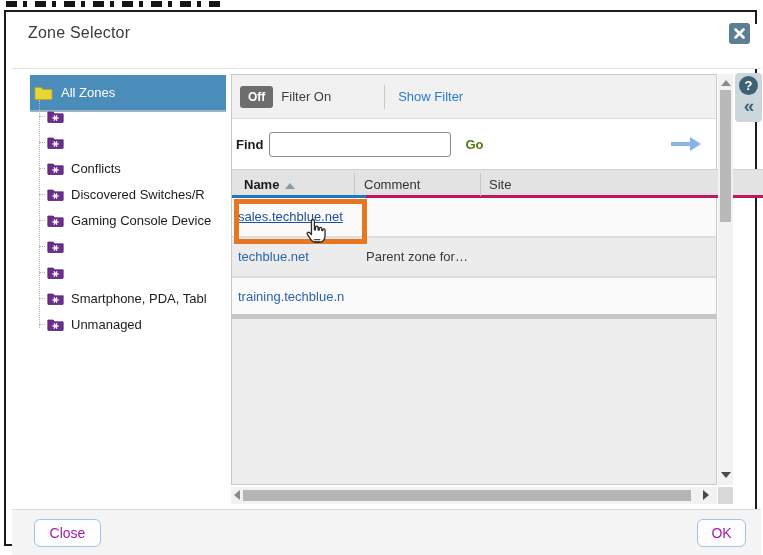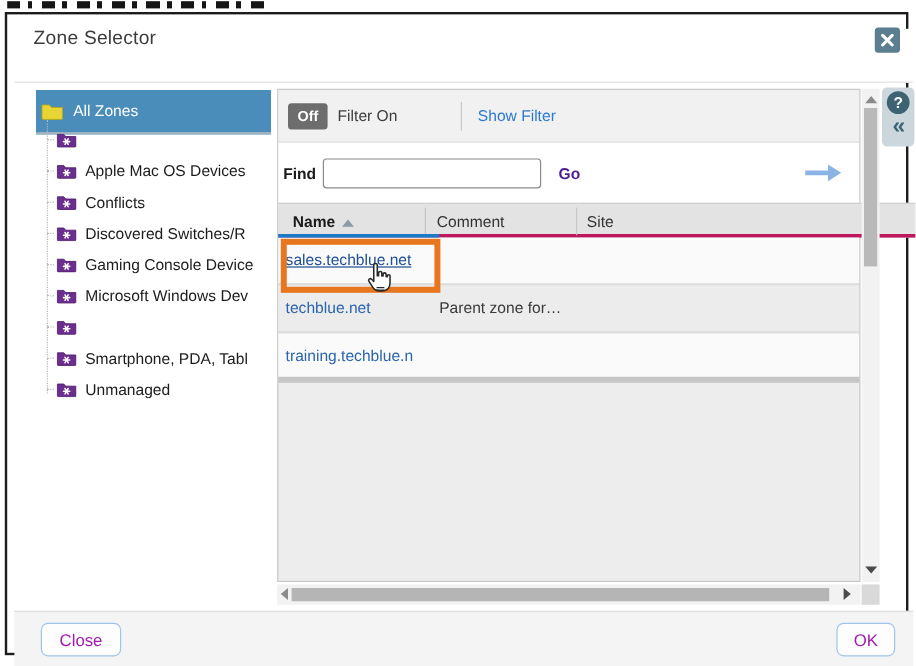--- a/index.html
+++ b/index.html
@@ -77,21 +77,21 @@
 
   .find-row {
     position: absolute; left: 0; top: 44px; width: 484px; height: 50px;
     background: #fff; display: flex; align-items: center;
   }
   .find-lbl { font-size: 13px; font-weight: bold; color: #1a1a1a; margin-left: 4px; }
   .find-input {
     margin-left: 6px; width: 182px; height: 25px; border: 1px solid #8a8a8a;
     border-radius: 3px; font-size: 13px; padding: 0 6px; font-family: "Liberation Sans", sans-serif;
   }
-  .go-link { font-size: 13px; font-weight: bold; color: #4c1d95; margin-left: 14px; cursor: pointer; text-decoration: none; }
+  .go-link { font-size: 13px; font-weight: bold; color: #4d7c0f; margin-left: 14px; cursor: pointer; text-decoration: none; }
   .find-arrow { position: absolute; right: 14px; top: 16px; cursor: pointer; }
 
   .grid-header {
     position: absolute; left: 0; top: 94px; width: 536px; height: 29px;
     background: #e3e3e3; border-top: 1px solid #cfcfcf; border-bottom: 3px solid #be185d;
   }
   .col-name   { position: absolute; left: 12px; top: 7px; font-size: 13px; font-weight: bold; color: #1a1a1a; cursor: pointer; }
   .sort-asc   { position: absolute; left: 53px; top: 13px; width: 0; height: 0;
                 border-left: 5px solid transparent; border-right: 5px solid transparent; border-bottom: 6px solid #8c9aa6; }
   .col-comment{ position: absolute; left: 132px; top: 7px; font-size: 13px; color: #333; cursor: pointer; }
@@ -202,21 +202,20 @@
             </svg>
           </div>
           <div class="tree-item" style="top: 57px;">
             <span class="stub"></span>
             <svg width="17" height="13" viewBox="0 0 17 13" class="folder-ico">
               <path d="M0.8 2 h5.4 l1.6 1.8 h8.4 v8 a0.9 0.9 0 0 1 -0.9 0.9 H1.7 a0.9 0.9 0 0 1 -0.9 -0.9 z" fill="#6b2d8e" stroke="#4d1f68" stroke-width="0.7"></path>
               <line x1="5.9" y1="8" x2="11.1" y2="8" stroke="#fff" stroke-width="1.3" stroke-linecap="round"></line>
               <line x1="7.199999999999999" y1="5.748333950160459" x2="9.8" y2="10.25166604983954" stroke="#fff" stroke-width="1.3" stroke-linecap="round"></line>
               <line x1="9.799999999999999" y1="5.748333950160459" x2="7.200000000000001" y2="10.25166604983954" stroke="#fff" stroke-width="1.3" stroke-linecap="round"></line>
             </svg>
-            <span class="lbl">Apple Mac OS Devices</span>
           </div>
           <div class="tree-item" style="top: 83px;">
             <span class="stub"></span>
             <svg width="17" height="13" viewBox="0 0 17 13" class="folder-ico">
               <path d="M0.8 2 h5.4 l1.6 1.8 h8.4 v8 a0.9 0.9 0 0 1 -0.9 0.9 H1.7 a0.9 0.9 0 0 1 -0.9 -0.9 z" fill="#6b2d8e" stroke="#4d1f68" stroke-width="0.7"></path>
               <line x1="5.9" y1="8" x2="11.1" y2="8" stroke="#fff" stroke-width="1.3" stroke-linecap="round"></line>
               <line x1="7.199999999999999" y1="5.748333950160459" x2="9.8" y2="10.25166604983954" stroke="#fff" stroke-width="1.3" stroke-linecap="round"></line>
               <line x1="9.799999999999999" y1="5.748333950160459" x2="7.200000000000001" y2="10.25166604983954" stroke="#fff" stroke-width="1.3" stroke-linecap="round"></line>
             </svg>
             <span class="lbl">Conflicts</span>
@@ -242,21 +241,20 @@
             <span class="lbl">Gaming Console Device</span>
           </div>
           <div class="tree-item" style="top: 161px;">
             <span class="stub"></span>
             <svg width="17" height="13" viewBox="0 0 17 13" class="folder-ico">
               <path d="M0.8 2 h5.4 l1.6 1.8 h8.4 v8 a0.9 0.9 0 0 1 -0.9 0.9 H1.7 a0.9 0.9 0 0 1 -0.9 -0.9 z" fill="#6b2d8e" stroke="#4d1f68" stroke-width="0.7"></path>
               <line x1="5.9" y1="8" x2="11.1" y2="8" stroke="#fff" stroke-width="1.3" stroke-linecap="round"></line>
               <line x1="7.199999999999999" y1="5.748333950160459" x2="9.8" y2="10.25166604983954" stroke="#fff" stroke-width="1.3" stroke-linecap="round"></line>
               <line x1="9.799999999999999" y1="5.748333950160459" x2="7.200000000000001" y2="10.25166604983954" stroke="#fff" stroke-width="1.3" stroke-linecap="round"></line>
             </svg>
-            <span class="lbl">Microsoft Windows Dev</span>
           </div>
           <div class="tree-item" style="top: 187px;">
             <span class="stub"></span>
             <svg width="17" height="13" viewBox="0 0 17 13" class="folder-ico">
               <path d="M0.8 2 h5.4 l1.6 1.8 h8.4 v8 a0.9 0.9 0 0 1 -0.9 0.9 H1.7 a0.9 0.9 0 0 1 -0.9 -0.9 z" fill="#6b2d8e" stroke="#4d1f68" stroke-width="0.7"></path>
               <line x1="5.9" y1="8" x2="11.1" y2="8" stroke="#fff" stroke-width="1.3" stroke-linecap="round"></line>
               <line x1="7.199999999999999" y1="5.748333950160459" x2="9.8" y2="10.25166604983954" stroke="#fff" stroke-width="1.3" stroke-linecap="round"></line>
               <line x1="9.799999999999999" y1="5.748333950160459" x2="7.200000000000001" y2="10.25166604983954" stroke="#fff" stroke-width="1.3" stroke-linecap="round"></line>
             </svg>
           </div>

